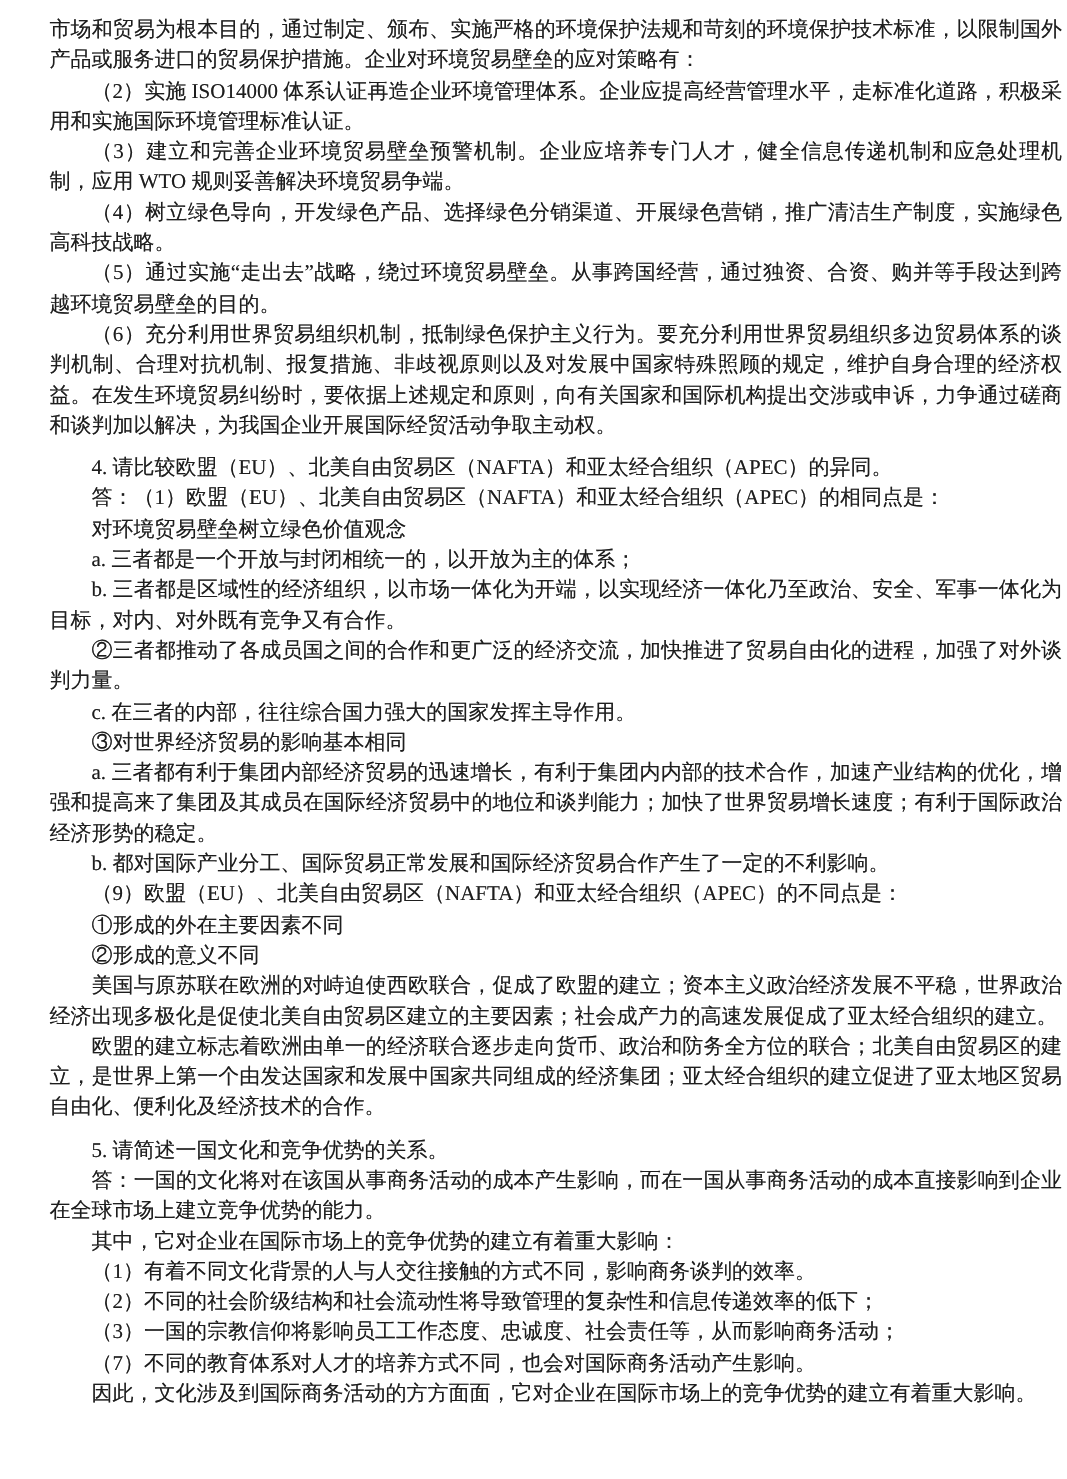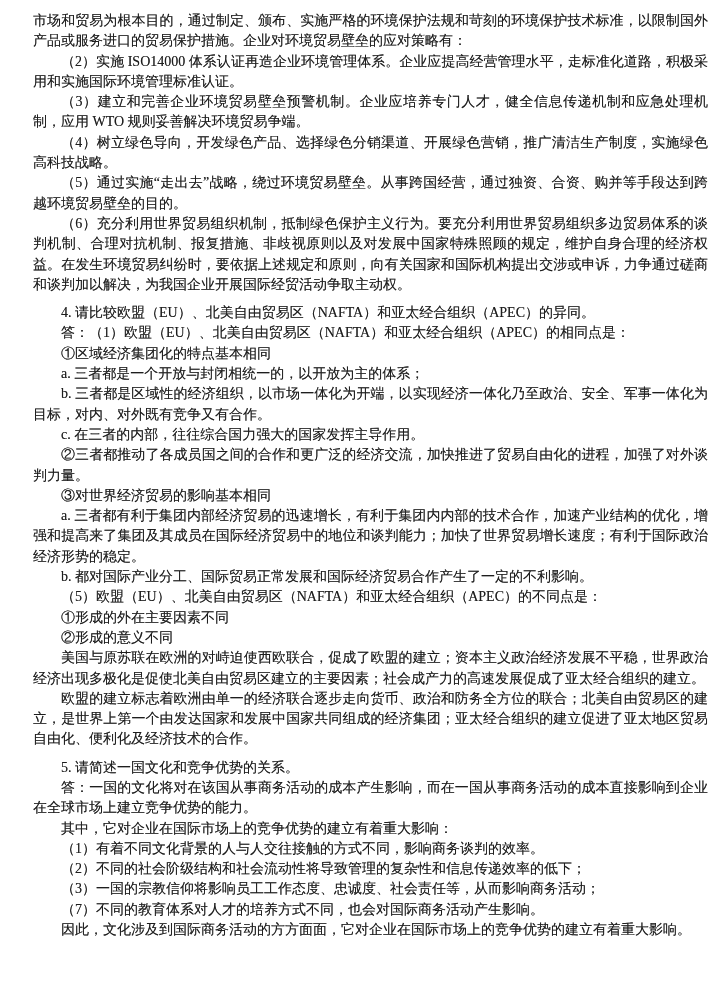--- a/index.html
+++ b/index.html
@@ -38,29 +38,29 @@
 <div class="page" style="background: rgb(255, 255, 255); color: rgb(30, 30, 30);">
     <div class="para">市场和贸易为根本目的，通过制定、颁布、实施严格的环境保护法规和苛刻的环境保护技术标准，以限制国外产品或服务进口的贸易保护措施。企业对环境贸易壁垒的应对策略有：</div>
     <div class="para indent">（2）实施 ISO14000 体系认证再造企业环境管理体系。企业应提高经营管理水平，走标准化道路，积极采用和实施国际环境管理标准认证。</div>
     <div class="para indent">（3）建立和完善企业环境贸易壁垒预警机制。企业应培养专门人才，健全信息传递机制和应急处理机制，应用 WTO 规则妥善解决环境贸易争端。</div>
     <div class="para indent">（4）树立绿色导向，开发绿色产品、选择绿色分销渠道、开展绿色营销，推广清洁生产制度，实施绿色高科技战略。</div>
     <div class="para indent">（5）通过实施“走出去”战略，绕过环境贸易壁垒。从事跨国经营，通过独资、合资、购并等手段达到跨越环境贸易壁垒的目的。</div>
     <div class="para indent">（6）充分利用世界贸易组织机制，抵制绿色保护主义行为。要充分利用世界贸易组织多边贸易体系的谈判机制、合理对抗机制、报复措施、非歧视原则以及对发展中国家特殊照顾的规定，维护自身合理的经济权益。在发生环境贸易纠纷时，要依据上述规定和原则，向有关国家和国际机构提出交涉或申诉，力争通过磋商和谈判加以解决，为我国企业开展国际经贸活动争取主动权。</div>
     <div class="para-gap"></div>
     <div class="para indent">4. 请比较欧盟（EU）、北美自由贸易区（NAFTA）和亚太经合组织（APEC）的异同。</div>
     <div class="para indent">答：（1）欧盟（EU）、北美自由贸易区（NAFTA）和亚太经合组织（APEC）的相同点是：</div>
-    <div class="para indent">①区域经济集团化的特点基本相同</div>
+    <div class="para indent">对环境贸易壁垒树立绿色价值观念</div>
     <div class="para indent">a. 三者都是一个开放与封闭相统一的，以开放为主的体系；</div>
     <div class="para indent">b. 三者都是区域性的经济组织，以市场一体化为开端，以实现经济一体化乃至政治、安全、军事一体化为目标，对内、对外既有竞争又有合作。</div>
+    <div class="para indent">②三者都推动了各成员国之间的合作和更广泛的经济交流，加快推进了贸易自由化的进程，加强了对外谈判力量。</div>
     <div class="para indent">c. 在三者的内部，往往综合国力强大的国家发挥主导作用。</div>
-    <div class="para indent">②三者都推动了各成员国之间的合作和更广泛的经济交流，加快推进了贸易自由化的进程，加强了对外谈判力量。</div>
     <div class="para indent">③对世界经济贸易的影响基本相同</div>
     <div class="para indent">a. 三者都有利于集团内部经济贸易的迅速增长，有利于集团内内部的技术合作，加速产业结构的优化，增强和提高来了集团及其成员在国际经济贸易中的地位和谈判能力；加快了世界贸易增长速度；有利于国际政治经济形势的稳定。</div>
     <div class="para indent">b. 都对国际产业分工、国际贸易正常发展和国际经济贸易合作产生了一定的不利影响。</div>
-    <div class="para indent">（5）欧盟（EU）、北美自由贸易区（NAFTA）和亚太经合组织（APEC）的不同点是：</div>
+    <div class="para indent">（9）欧盟（EU）、北美自由贸易区（NAFTA）和亚太经合组织（APEC）的不同点是：</div>
     <div class="para indent">①形成的外在主要因素不同</div>
     <div class="para indent">②形成的意义不同</div>
     <div class="para indent">美国与原苏联在欧洲的对峙迫使西欧联合，促成了欧盟的建立；资本主义政治经济发展不平稳，世界政治经济出现多极化是促使北美自由贸易区建立的主要因素；社会成产力的高速发展促成了亚太经合组织的建立。</div>
     <div class="para indent">欧盟的建立标志着欧洲由单一的经济联合逐步走向货币、政治和防务全方位的联合；北美自由贸易区的建立，是世界上第一个由发达国家和发展中国家共同组成的经济集团；亚太经合组织的建立促进了亚太地区贸易自由化、便利化及经济技术的合作。</div>
     <div class="para-gap"></div>
     <div class="para indent">5. 请简述一国文化和竞争优势的关系。</div>
     <div class="para indent">答：一国的文化将对在该国从事商务活动的成本产生影响，而在一国从事商务活动的成本直接影响到企业在全球市场上建立竞争优势的能力。</div>
     <div class="para indent">其中，它对企业在国际市场上的竞争优势的建立有着重大影响：</div>
     <div class="para indent">（1）有着不同文化背景的人与人交往接触的方式不同，影响商务谈判的效率。</div>
     <div class="para indent">（2）不同的社会阶级结构和社会流动性将导致管理的复杂性和信息传递效率的低下；</div>

